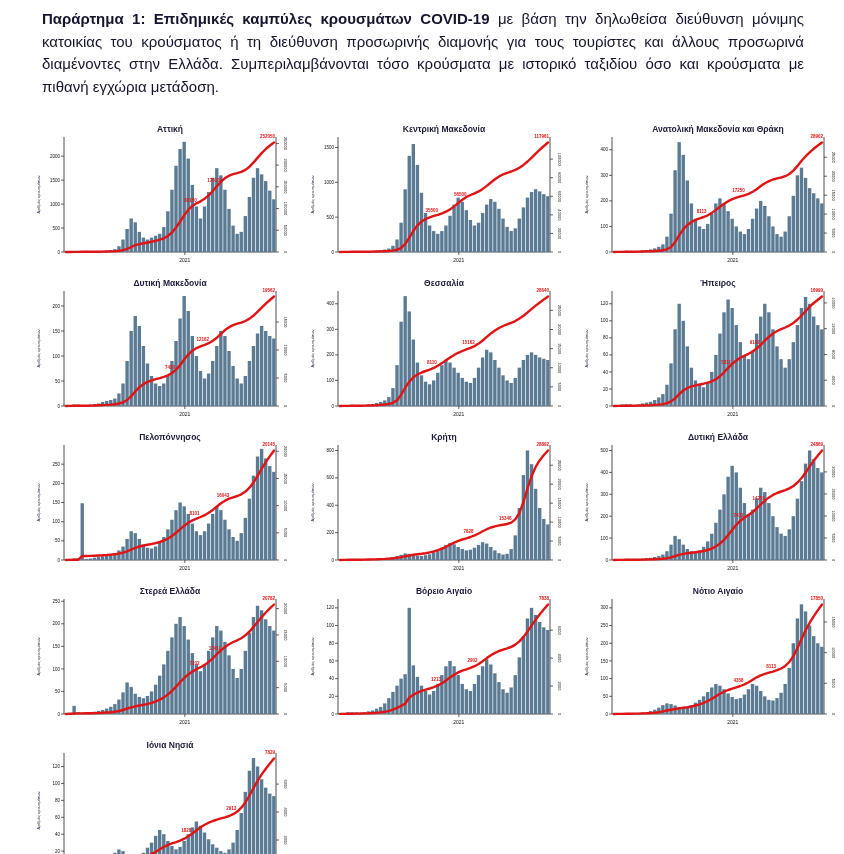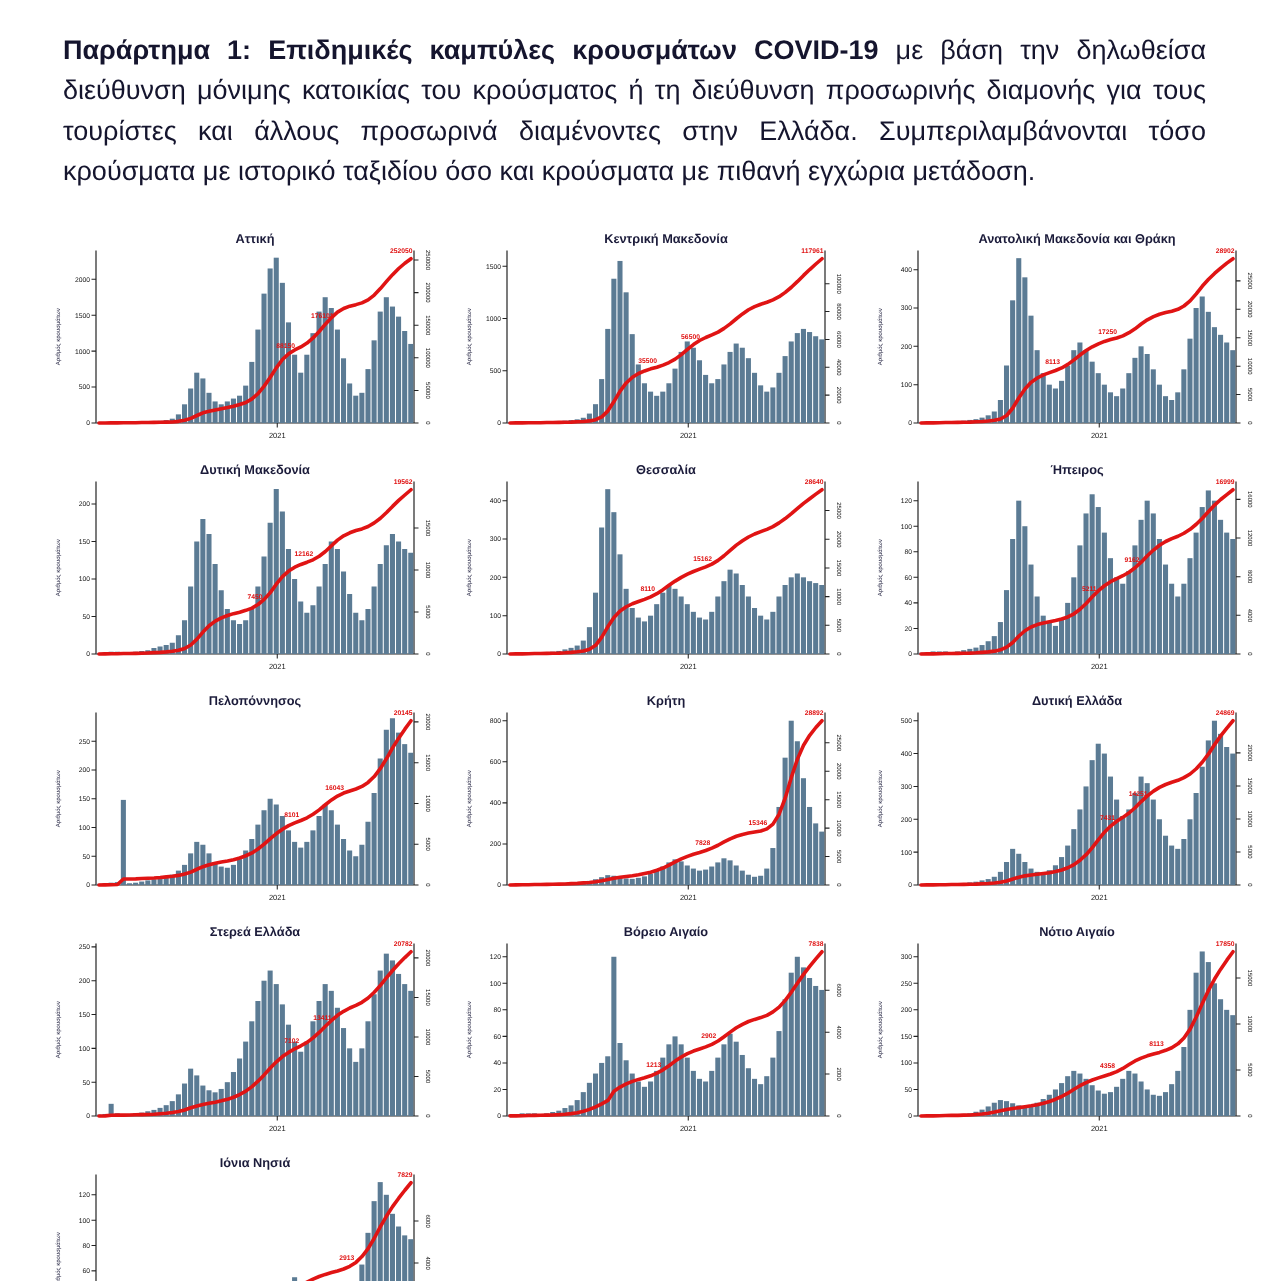--- a/index.html
+++ b/index.html
@@ -1,22 +1,22 @@
 <!DOCTYPE html>
 <html><head>
 <meta charset="utf-8">
 <style>
   html,body{margin:0;padding:0;background:#ffffff;}
   .page{
     width:844px;height:854px;background:#ffffff;overflow:hidden;
     font-family:"Liberation Sans","DejaVu Sans",sans-serif;
   }
   .caption{
-    margin:20px 40px 16px 42px;
-    font-size:18px;line-height:1.5;color:#15152e;
+    margin:8px 40px 16px 42px;
+    font-size:15px;line-height:1.5;color:#15152e;
     text-align:justify;
   }
   .caption b{font-weight:700;}
   .charts{
     display:grid;
     grid-template-columns:repeat(3,262px);
     column-gap:12px;row-gap:9px;
     padding-left:34px;
     margin-top:26px;
   }

